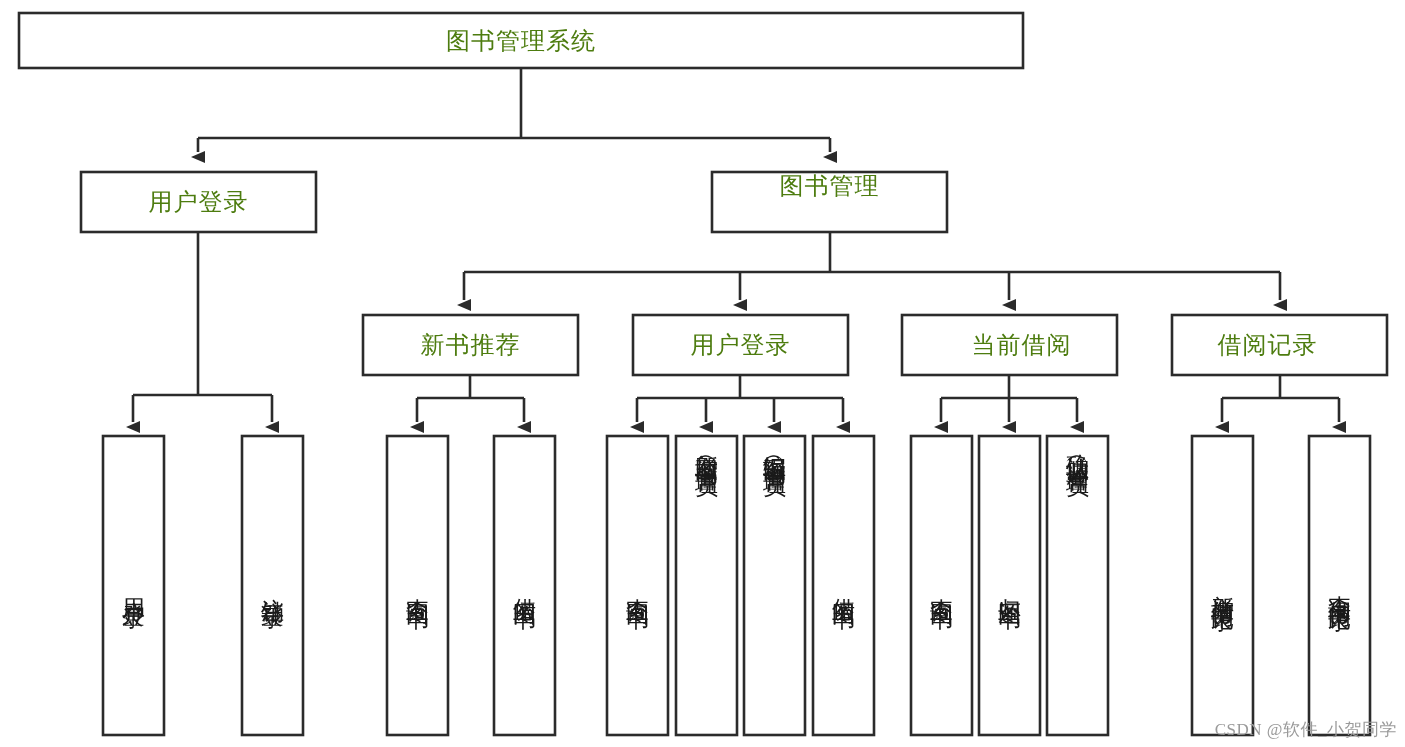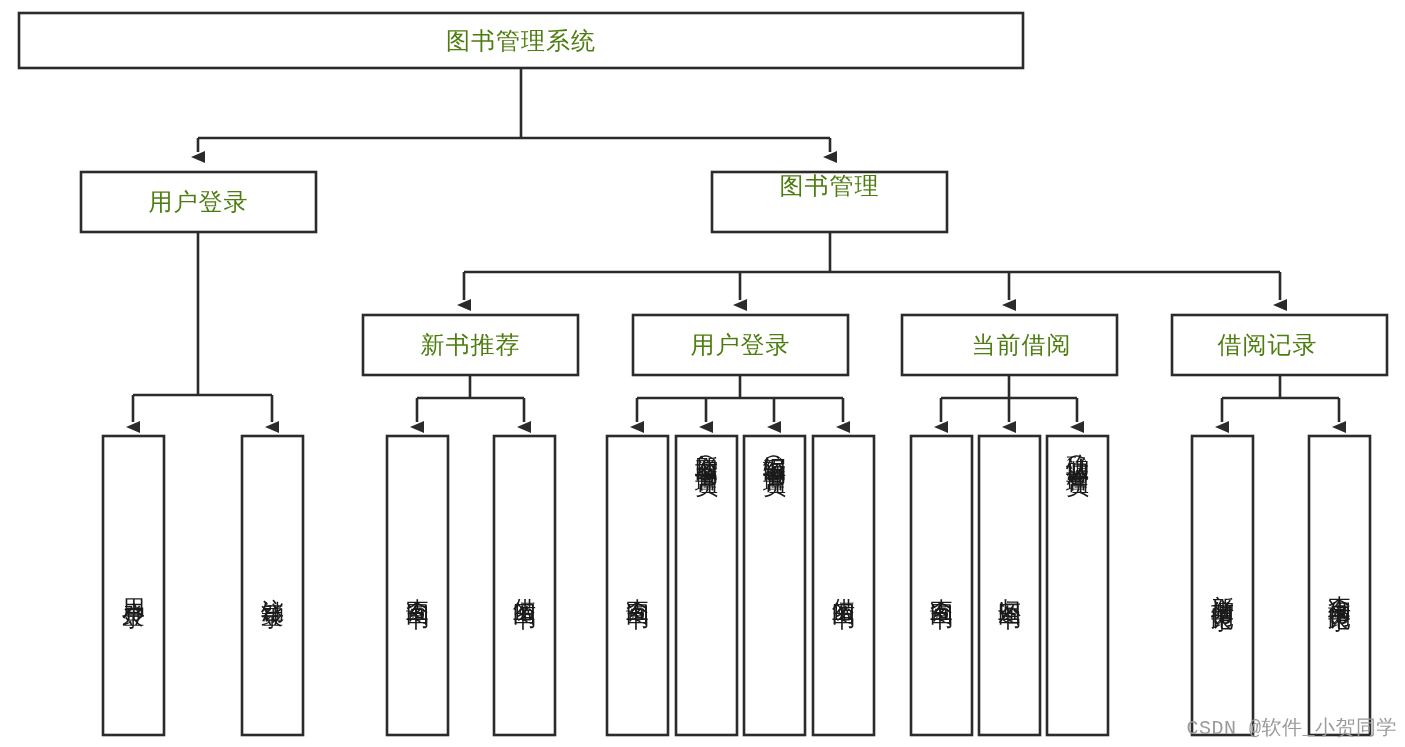--- a/index.html
+++ b/index.html
@@ -65,23 +65,23 @@
     justify-content: center;
     pointer-events: none;
     font-size: 24px;
     color: #4d7c0f;
     letter-spacing: 1px;
   }
   #watermark {
     position: absolute;
     right: 8px;
     bottom: 6px;
-    font-size: 20px;
+    font-size: 17px;
     color: #9a9a9a;
-    font-family: Liberation Mono, monospace;
+    font-family: Liberation Serif, serif;
     letter-spacing: 0.5px;
     white-space: nowrap;
   }
 </style>
 </head>
 <body>
 
 <div id="diagram-root">
 
   <svg class="flow" viewBox="0 0 1405 747">

